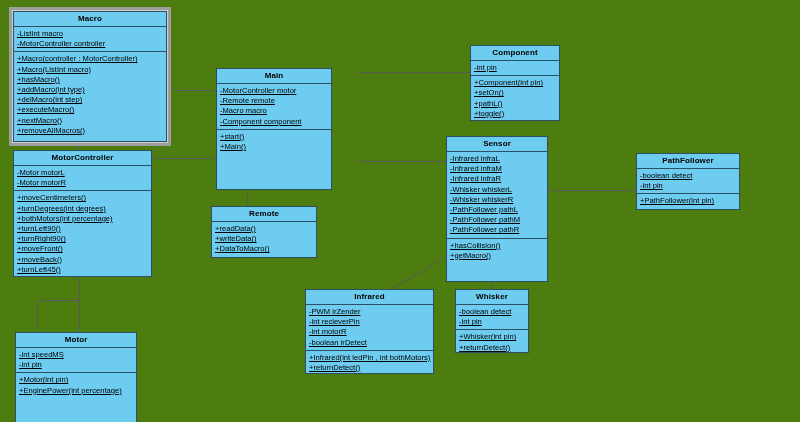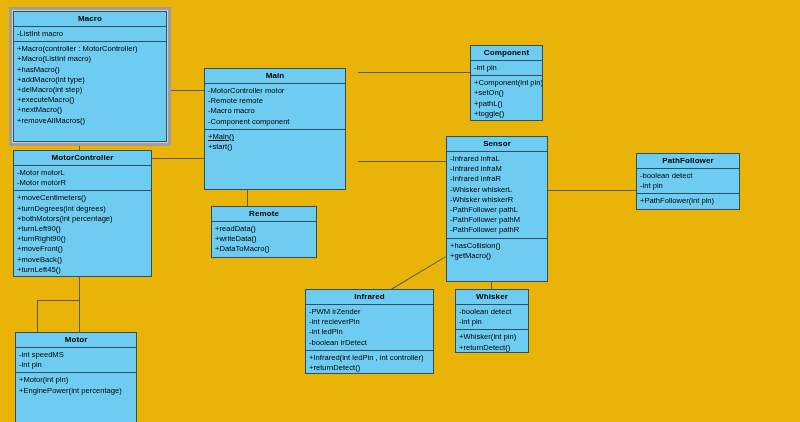--- a/index.html
+++ b/index.html
@@ -4,21 +4,21 @@
 <style>
   html, body {
     margin: 0;
     padding: 0;
     background: #ffffff;
   }
   #canvas {
     position: relative;
     width: 800px;
     height: 422px;
-    background: #eab308;
+    background: #4d7c0f;
     overflow: hidden;
     font-family: "Liberation Sans", sans-serif;
   }
 
   
   .line {
     position: absolute;
     background: #5a5a5a;
   }
   .line.h { height: 1px; }
@@ -43,20 +43,21 @@
   .uml .title {
     text-align: center;
     font-weight: bold;
     font-size: 8px;
     padding: 3px 2px 3px 2px;
     border-bottom: 1px solid #2b4f63;
     letter-spacing: 0.1px;
   }
   .uml .compartment {
     padding: 2px 16px 2px 2px;
+    text-decoration: underline;
   }
   .uml .compartment.attrs {
     border-bottom: 1px solid #2b4f63;
   }
   .uml .row {
     white-space: nowrap;
     padding: 1px 0 1px 1px;
     font-size: 7.6px;
     line-height: 1.08;
   }
@@ -97,20 +98,21 @@
 
   <div class="line v" style="left:491px; top:257px; height:32px;"></div>
 
   <div class="line diag" style="left:446px; top:257px; width:76px; transform: rotate(149deg);"></div>
 
   <div class="selection-frame" style="left:9px; top:7px; width:162px; height:139px;"></div>
   <div class="uml" style="left:13px; top:11px; width:154px; height:131px;">
     <div class="title">Macro</div>
     <div class="compartment attrs">
       <div class="row">-ListInt macro</div>
+      <div class="row">-MotorController controller</div>
     </div>
     <div class="compartment">
       <div class="row">+Macro(controller : MotorController)</div>
       <div class="row">+Macro(ListInt macro)</div>
       <div class="row">+hasMacro()</div>
       <div class="row">+addMacro(int type)</div>
       <div class="row">+delMacro(int step)</div>
       <div class="row">+executeMacro()</div>
       <div class="row">+nextMacro()</div>
       <div class="row">+removeAllMacros()</div>
@@ -141,44 +143,44 @@
     <div class="compartment attrs">
       <div class="row">-int speedMS</div>
       <div class="row">-int pin</div>
     </div>
     <div class="compartment">
       <div class="row">+Motor(int pin)</div>
       <div class="row">+EnginePower(int percentage)</div>
     </div>
   </div>
 
-  <div class="uml" style="left:204px; top:68px; width:142px; height:122px;">
+  <div class="uml" style="left:216px; top:68px; width:116px; height:122px;">
     <div class="title">Main</div>
     <div class="compartment attrs">
       <div class="row">-MotorController motor</div>
       <div class="row">-Remote remote</div>
       <div class="row">-Macro macro</div>
       <div class="row">-Component component</div>
     </div>
     <div class="compartment">
+      <div class="row">+start()</div>
       <div class="row static">+Main()</div>
-      <div class="row">+start()</div>
     </div>
   </div>
 
   <div class="uml" style="left:211px; top:206px; width:106px; height:52px;">
     <div class="title">Remote</div>
     <div class="compartment">
       <div class="row">+readData()</div>
       <div class="row">+writeData()</div>
       <div class="row">+DataToMacro()</div>
     </div>
   </div>
 
-  <div class="uml" style="left:470px; top:45px; width:73px; height:76px;">
+  <div class="uml" style="left:470px; top:45px; width:90px; height:76px;">
     <div class="title">Component</div>
     <div class="compartment attrs">
       <div class="row">-int pin</div>
     </div>
     <div class="compartment">
       <div class="row">+Component(int pin)</div>
       <div class="row">+setOn()</div>
       <div class="row">+pathL()</div>
       <div class="row">+toggle()</div>
     </div>
@@ -212,25 +214,25 @@
       <div class="row">+PathFollower(int pin)</div>
       <div class="row">+returnDetect()</div>
     </div>
   </div>
 
   <div class="uml" style="left:305px; top:289px; width:129px; height:85px;">
     <div class="title">Infrared</div>
     <div class="compartment attrs">
       <div class="row">-PWM irZender</div>
       <div class="row">-int recieverPin</div>
-      <div class="row">-int ledPin</div>
+      <div class="row">-int motorR</div>
       <div class="row">-boolean irDetect</div>
     </div>
     <div class="compartment">
-      <div class="row">+Infrared(int ledPin , int controller)</div>
+      <div class="row">+Infrared(int ledPin , int bothMotors)</div>
       <div class="row">+returnDetect()</div>
     </div>
   </div>
 
   <div class="uml" style="left:455px; top:289px; width:74px; height:64px;">
     <div class="title">Whisker</div>
     <div class="compartment attrs">
       <div class="row">-boolean detect</div>
       <div class="row">-int pin</div>
     </div>

